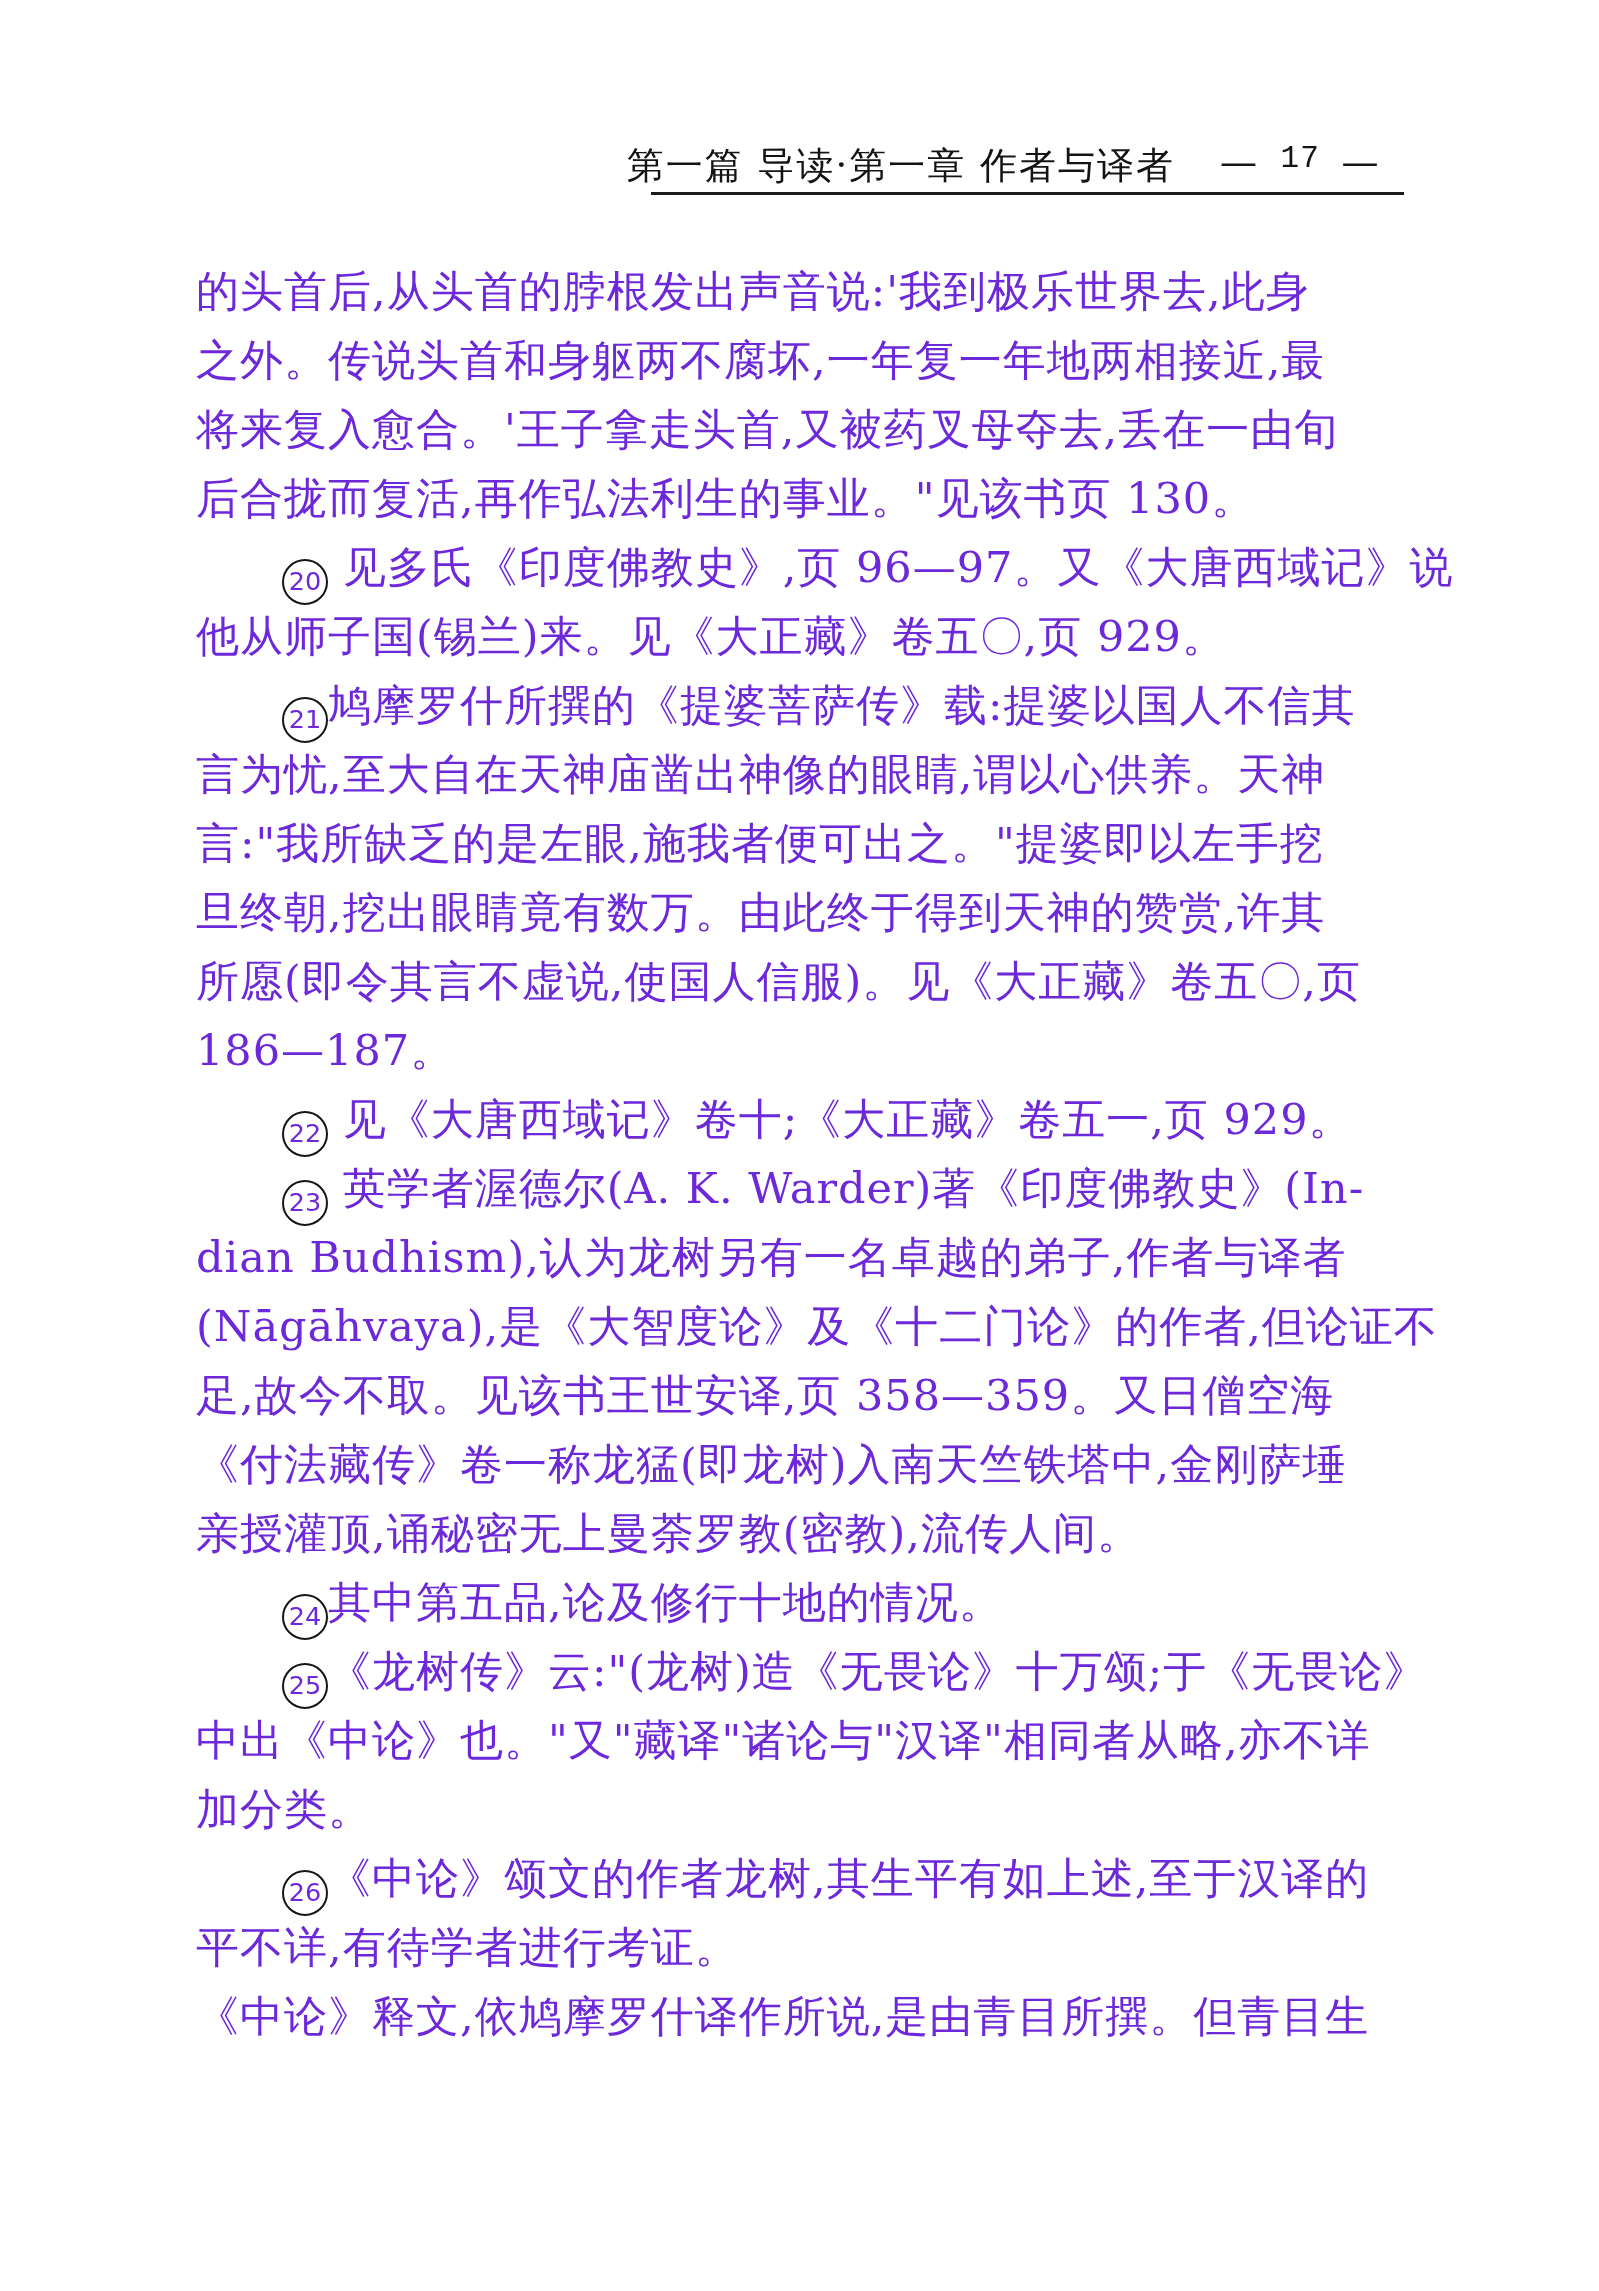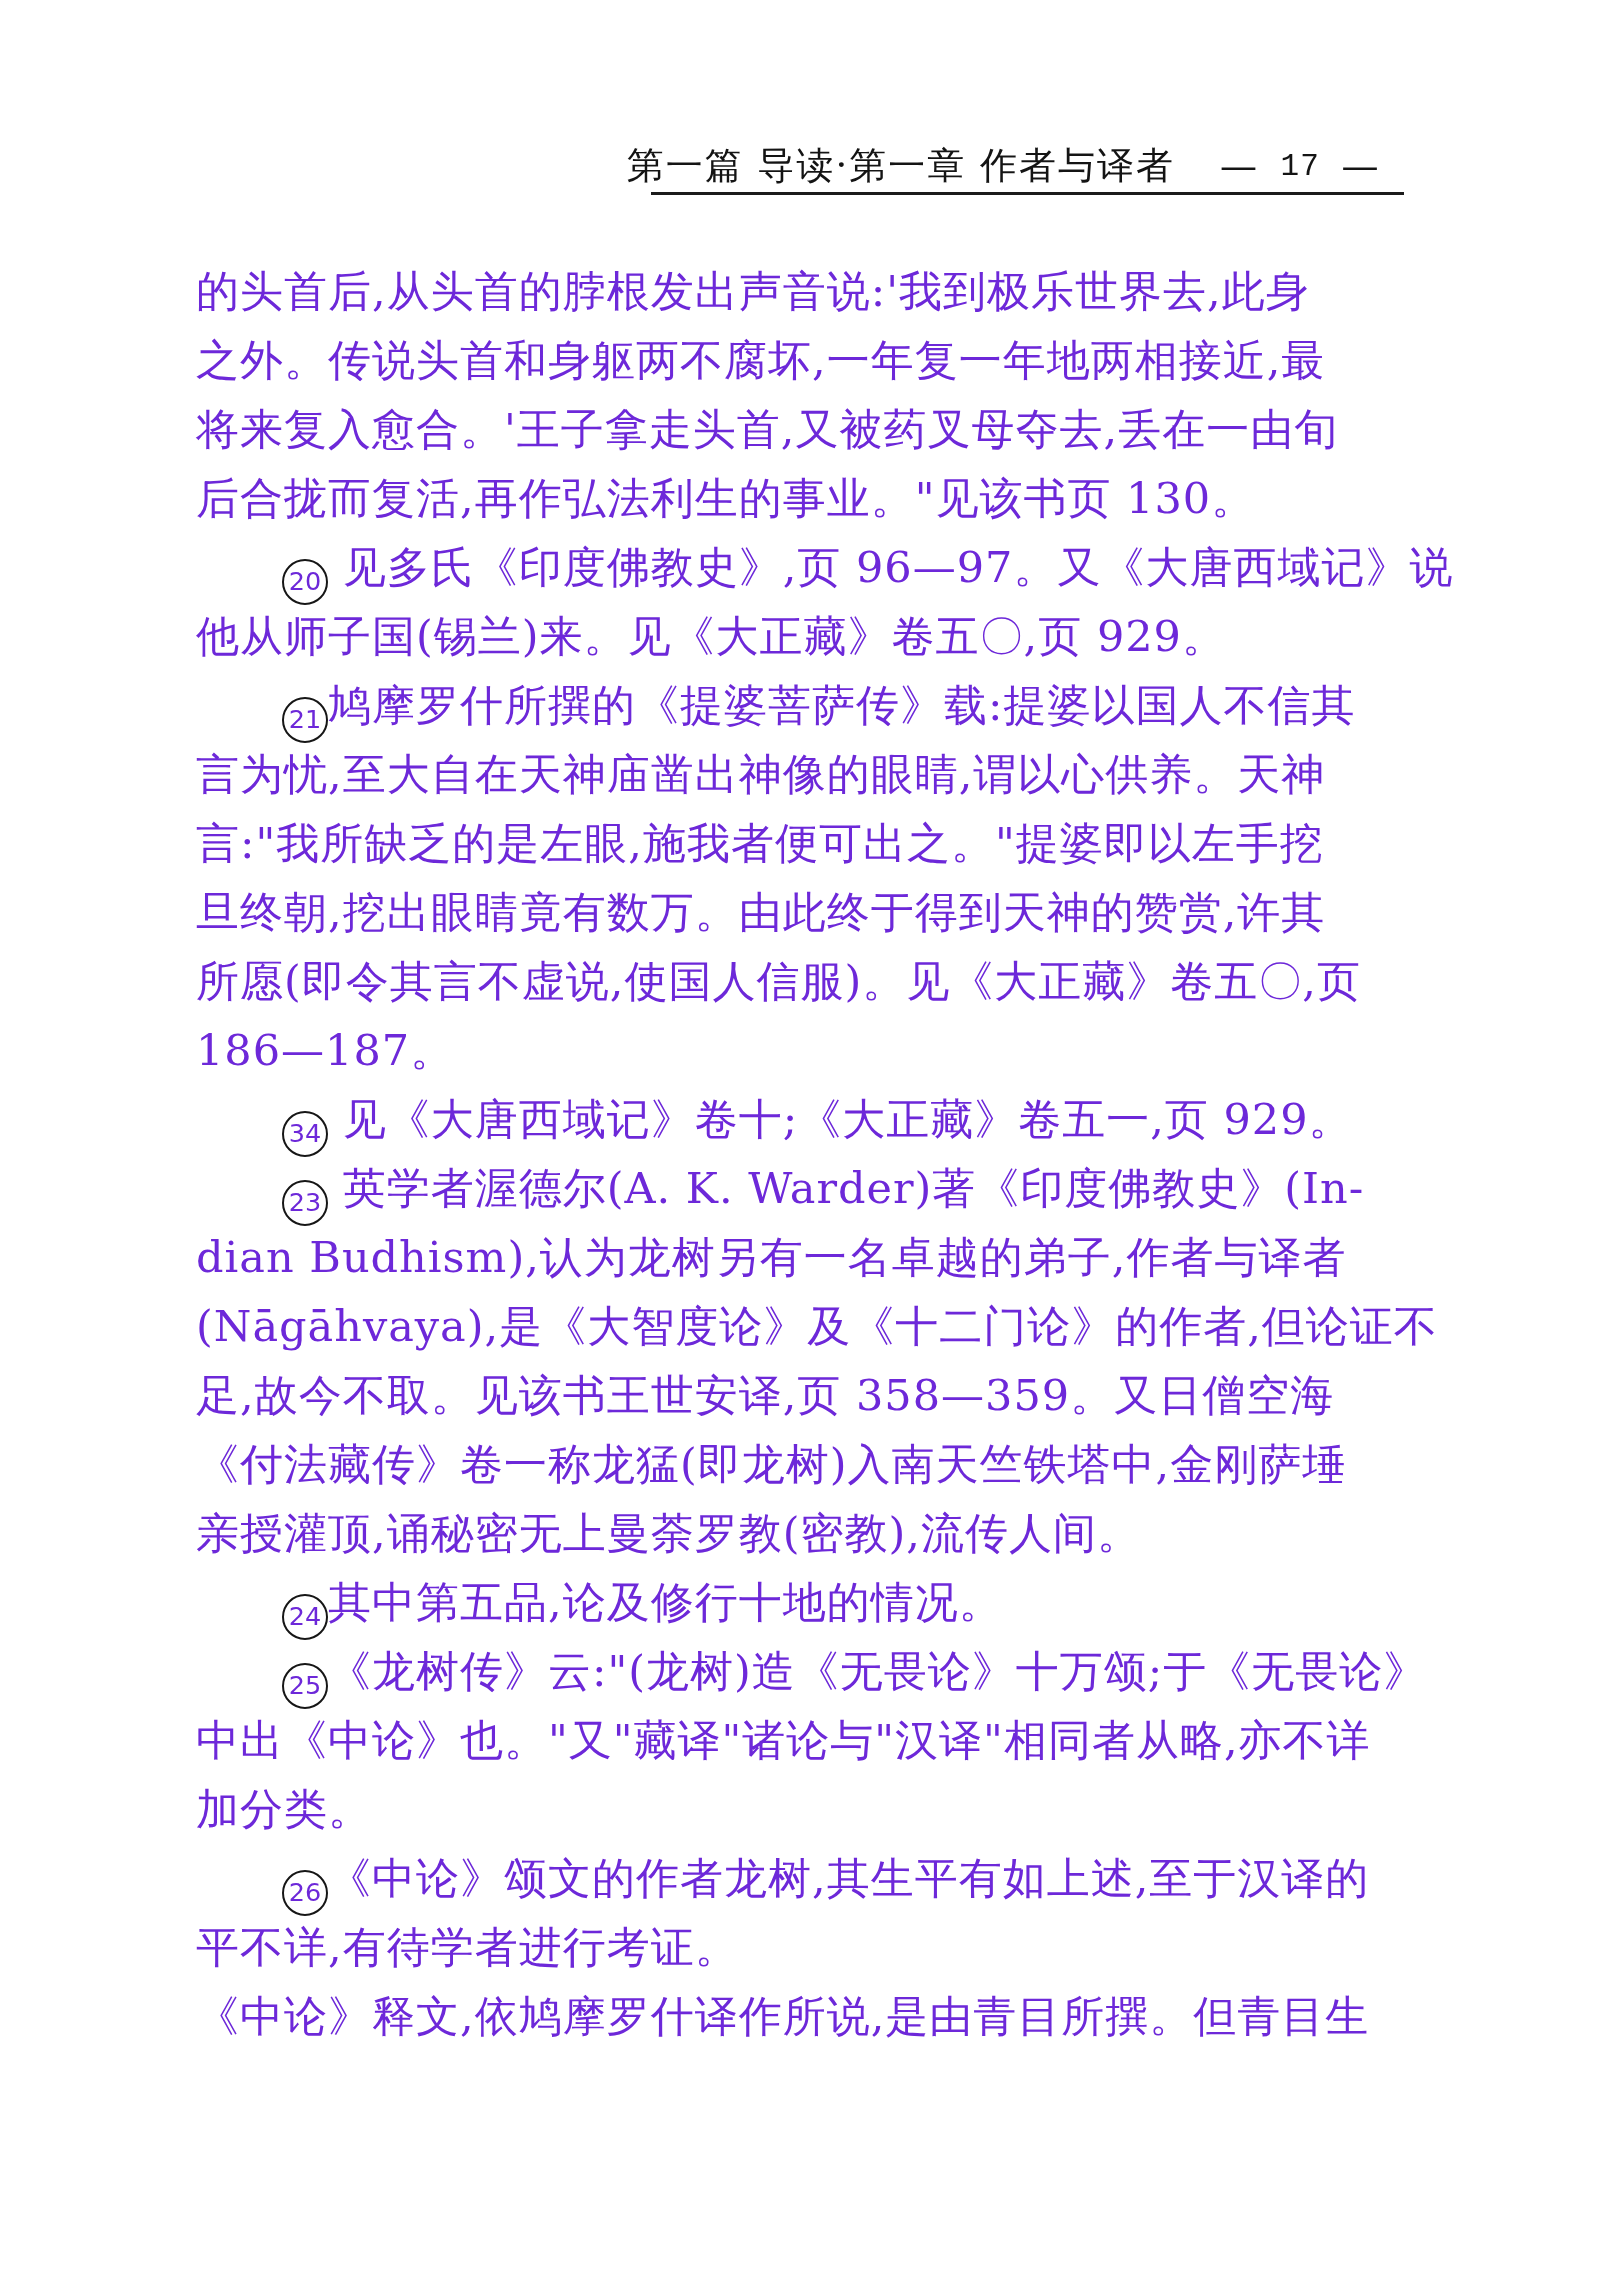--- a/index.html
+++ b/index.html
@@ -10,21 +10,21 @@
     background: #ffffff;
     color: #131313;
     font-family: "DejaVu Serif", "Liberation Serif", serif;
     overflow: hidden;
   }
   .running-header {
     position: absolute;
     top: 141px;
     right: 198px;
     display: flex;
-    align-items: center;
+    align-items: flex-start;
     font-size: 37px;
     letter-spacing: 2px;
     white-space: nowrap;
     color: #141414;
   }
   .running-header .pg-dash { margin: 0 21.6px; }
   .running-header .pg-dash.first { margin-left: 45px; }
   .running-header .pg-num {
     font-size: 31px;
     font-family: Liberation Mono, monospace;
@@ -85,21 +85,21 @@
       <div class="line">将来复入愈合。'王子拿走头首,又被药叉母夺去,丢在一由旬</div>
       <div class="line">后合拢而复活,再作弘法利生的事业。"见该书页 130。</div>
       <div class="line indent"><span class="note-num">20</span> 见多氏《印度佛教史》,页 96—97。又《大唐西域记》说</div>
       <div class="line">他从师子国(锡兰)来。见《大正藏》卷五〇,页 929。</div>
       <div class="line indent"><span class="note-num">21</span>鸠摩罗什所撰的《提婆菩萨传》载:提婆以国人不信其</div>
       <div class="line">言为忧,至大自在天神庙凿出神像的眼睛,谓以心供养。天神</div>
       <div class="line">言:"我所缺乏的是左眼,施我者便可出之。"提婆即以左手挖</div>
       <div class="line">旦终朝,挖出眼睛竟有数万。由此终于得到天神的赞赏,许其</div>
       <div class="line">所愿(即令其言不虚说,使国人信服)。见《大正藏》卷五〇,页</div>
       <div class="line">186—187。</div>
-      <div class="line indent"><span class="note-num">34</span> 见《大唐西域记》卷十;《大正藏》卷五一,页 929。</div>
+      <div class="line indent"><span class="note-num">22</span> 见《大唐西域记》卷十;《大正藏》卷五一,页 929。</div>
       <div class="line indent"><span class="note-num">23</span> 英学者渥德尔(A. K. Warder)著《印度佛教史》(In-</div>
       <div class="line">dian Budhism),认为龙树另有一名卓越的弟子,作者与译者</div>
       <div class="line">(Nāgāhvaya),是《大智度论》及《十二门论》的作者,但论证不</div>
       <div class="line">足,故今不取。见该书王世安译,页 358—359。又日僧空海</div>
       <div class="line">《付法藏传》卷一称龙猛(即龙树)入南天竺铁塔中,金刚萨埵</div>
       <div class="line">亲授灌顶,诵秘密无上曼荼罗教(密教),流传人间。</div>
       <div class="line indent"><span class="note-num">24</span>其中第五品,论及修行十地的情况。</div>
       <div class="line indent"><span class="note-num">25</span>《龙树传》云:"(龙树)造《无畏论》十万颂;于《无畏论》</div>
       <div class="line">中出《中论》也。"又"藏译"诸论与"汉译"相同者从略,亦不详</div>
       <div class="line">加分类。</div>

